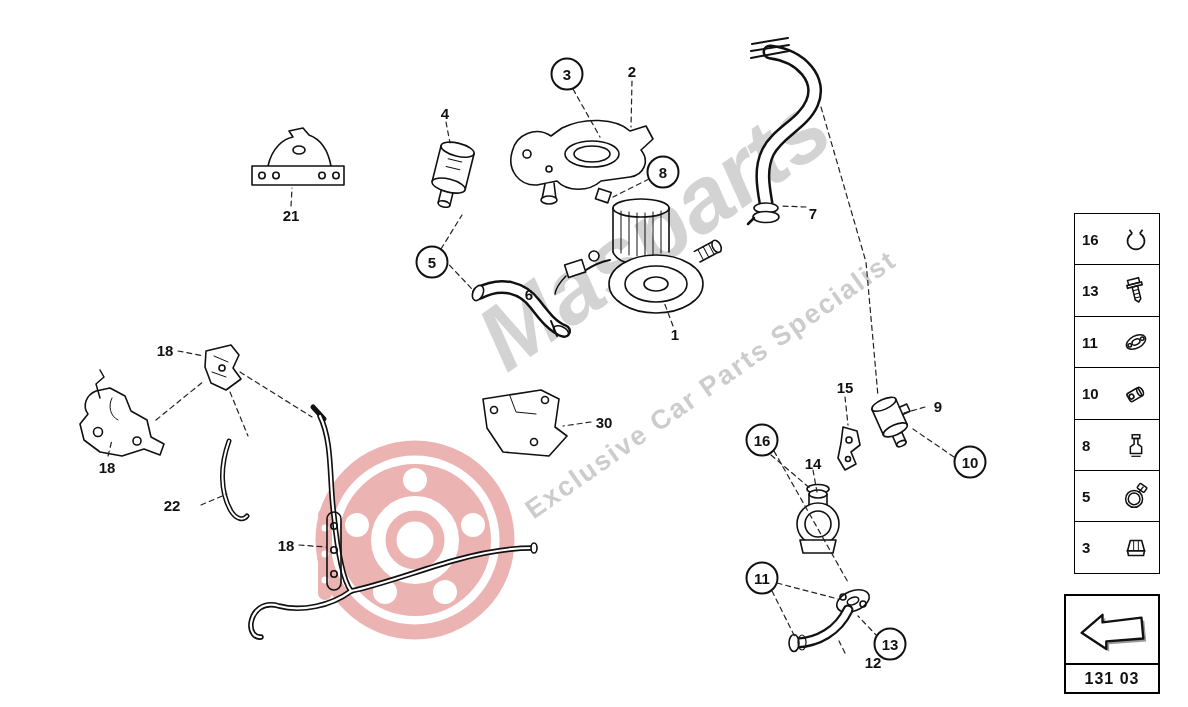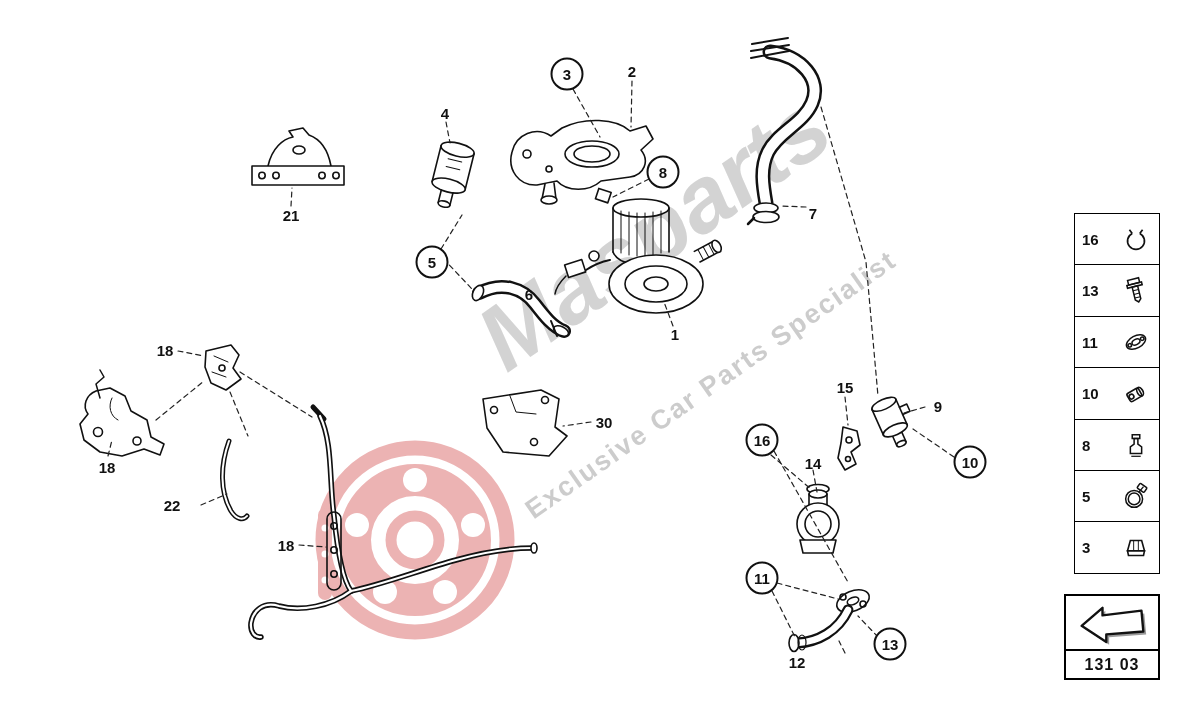--- a/index.html
+++ b/index.html
@@ -21,21 +21,21 @@
   .cell {
     height:53px; border:1.6px solid #000; margin-top:-1.6px; background:#fff;
     display:flex; align-items:center; justify-content:space-between;
     padding:0 7px; cursor:pointer;
   }
   .cell:first-child { margin-top:0; }
   .cell .num { font-weight:bold; font-size:15px; }
   .cell svg { display:block; }
 
   .navbox {
-    position:absolute; left:1064px; top:594px; width:96px; height:86px;
+    position:absolute; left:1064px; top:594px; width:96px; height:100px;
     border:2px solid #000; background:#fff; display:flex; flex-direction:column;
   }
   .arrowwrap { flex:1; display:flex; align-items:center; justify-content:center; cursor:pointer; }
   .code {
     border-top:2px solid #000; height:29px; display:flex; align-items:center;
     justify-content:center; font-weight:bold; font-size:16px; letter-spacing:1px;
   }
 </style>
 </head>
 <body>
@@ -259,21 +259,21 @@
   <div class="callout" style="left:172px;top:505px">22</div>
   <div class="callout" style="left:286px;top:545px">18</div>
   <div class="callout" style="left:604px;top:422px">30</div>
   <div class="callout" style="left:845px;top:387px">15</div>
   <div class="callout" style="left:938px;top:406px">9</div>
   <div class="callout circled" style="left:762px;top:440px">16</div>
   <div class="callout circled" style="left:970px;top:462px">10</div>
   <div class="callout" style="left:813px;top:463px">14</div>
   <div class="callout circled" style="left:762px;top:578px">11</div>
   <div class="callout circled" style="left:890px;top:644px">13</div>
-  <div class="callout" style="left:797px;top:662px">12</div>
+  <div class="callout" style="left:873px;top:662px">12</div>
 
   <div class="sidebar">
 
     <div class="cell">
       <span class="num">16</span>
       <svg width="32" height="32" viewBox="0 0 34 34" stroke="#111" fill="none" stroke-width="1.8">
         <path d="M13,10 A9,9 0 1,0 21,10"></path>
         <path d="M13,10 l-3,-4 M21,10 l3,-4"></path>
       </svg>
     </div>

